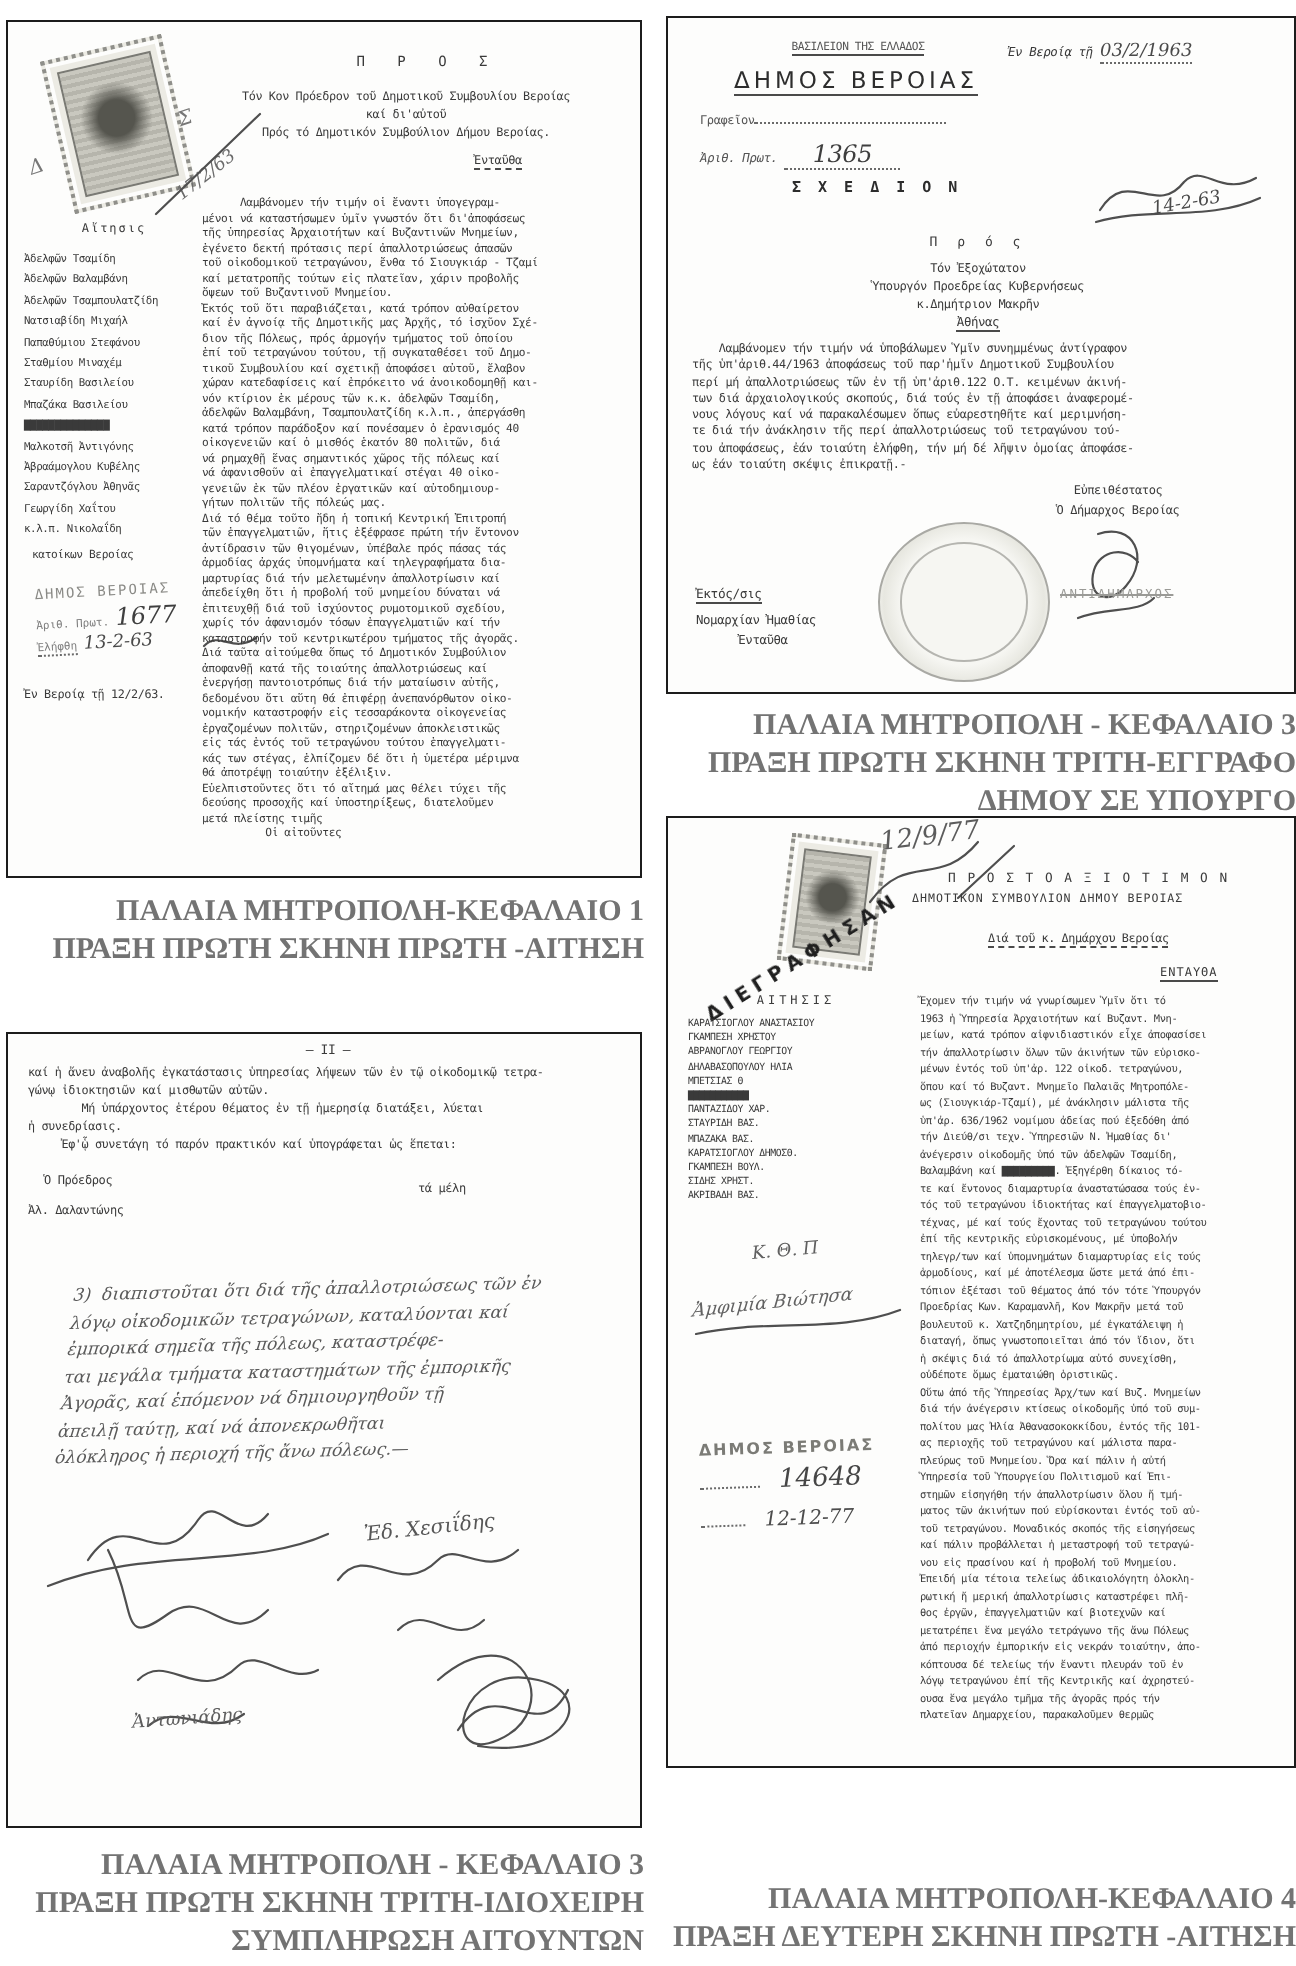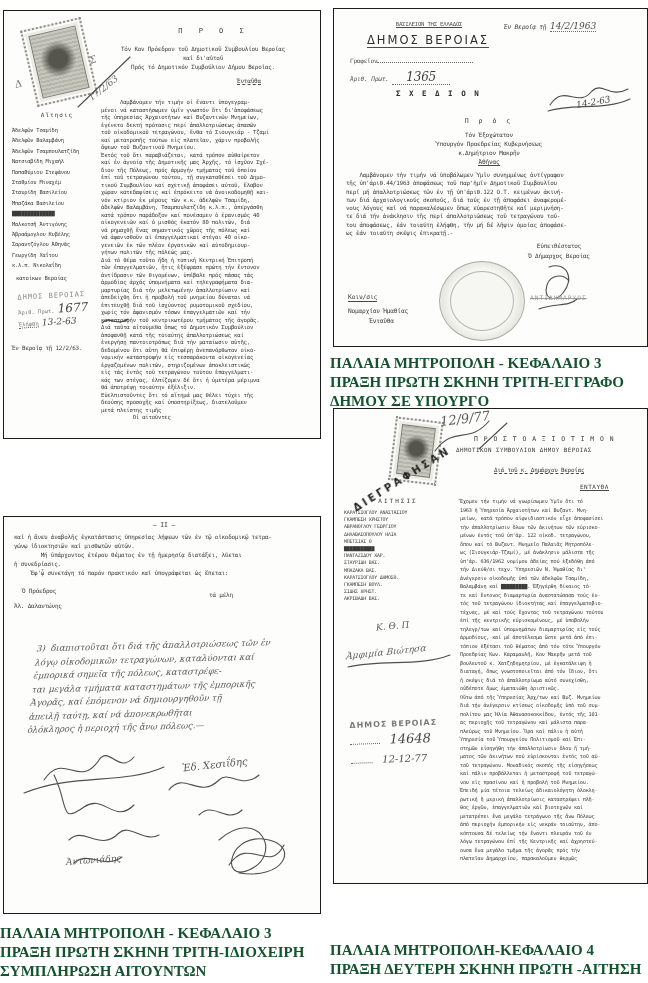--- a/index.html
+++ b/index.html
@@ -3,22 +3,22 @@
 <meta charset="utf-8">
 <style>
   html,body{margin:0;padding:0;background:#fff;}
   .canvas{position:relative;width:648px;height:983px;background:#ffffff;overflow:hidden;
           font-family:"DejaVu Sans Mono", monospace;color:#3a3a3a;}
   .doc{position:absolute;background:#fdfdfc;border:1px solid #1c1c1c;overflow:hidden;}
   #doc1{left:3px;top:10px;width:316px;height:427px;}
   #doc2{left:333px;top:8px;width:313px;height:337px;}
   #doc3{left:3px;top:516px;width:316px;height:396px;}
   #doc4{left:333px;top:408px;width:313px;height:474px;}
-  .cap{position:absolute;text-align:left;font-family:"Liberation Serif","DejaVu Serif",serif;
-       font-weight:bold;font-size:15px;line-height:19px;color:#14532d;white-space:pre-line;}
+  .cap{position:absolute;text-align:right;font-family:"Liberation Serif","DejaVu Serif",serif;
+       font-weight:bold;font-size:15px;line-height:19px;color:#737373;white-space:pre-line;}
   #cap1{left:0;top:447px;width:322px;}
   #cap2{left:330px;top:354px;width:318px;}
   #cap3{left:0;top:924px;width:322px;}
   #cap4{left:330px;top:941px;width:318px;}
   .abs{position:absolute;}
   .lines{white-space:pre;}
   .mono{font-family:"DejaVu Sans Mono",monospace;letter-spacing:-0.2px;}
   .blur{filter:blur(0.25px);}
   .hand{font-family:"DejaVu Serif",serif;font-style:italic;color:#555;transform:skewX(-8deg);}
   .hand2{font-family:"DejaVu Serif",serif;font-style:italic;color:#4a4a4a;}
@@ -135,36 +135,38 @@
 νομικήν καταστροφήν εἰς τεσσαράκοντα οἰκογενείας
 ἐργαζομένων πολιτῶν, στηριζομένων ἀποκλειστικῶς
 εἰς τάς ἐντός τοῦ τετραγώνου τούτου ἐπαγγελματι-
 κάς των στέγας, ἐλπίζομεν δέ ὅτι ἡ ὑμετέρα μέριμνα
 θά ἀποτρέψῃ τοιαύτην ἐξέλιξιν.
 Εὐελπιστοῦντες ὅτι τό αἴτημά μας θέλει τύχει τῆς
 δεούσης προσοχῆς καί ὑποστηρίξεως, διατελοῦμεν
 μετά πλείστης τιμῆς
           Οἱ αἰτοῦντες</div>
   </section>
+  <div class="cap" id="cap1">ΠΑΛΑΙΑ ΜΗΤΡΟΠΟΛΗ-ΚΕΦΑΛΑΙΟ 1
+ΠΡΑΞΗ ΠΡΩΤΗ ΣΚΗΝΗ ΠΡΩΤΗ -ΑΙΤΗΣΗ</div>
 
   <section class="doc" id="doc2">
     <div class="abs mono blur ctr" style="left:20px;top:12px;width:150px;font-size:5.6px;color:#555;"><span class="u">ΒΑΣΙΛΕΙΟΝ ΤΗΣ ΕΛΛΑΔΟΣ</span></div>
     <div class="abs ctr" style="left:14px;top:24px;width:160px;font-family:'DejaVu Sans',sans-serif;font-size:11.5px;letter-spacing:2px;color:#2d2d2d;"><span class="u">ΔΗΜΟΣ ΒΕΡΟΙΑΣ</span></div>
     <div class="abs mono blur" style="left:16px;top:48px;font-size:6px;color:#555;">
       <span>Γραφεῖον</span><span class="udot" style="display:inline-block;width:96px;"></span>
     </div>
     <div class="abs mono blur" style="left:16px;top:61px;font-size:6.2px;color:#555;">
       <span style="font-style:italic;">Ἀριθ. Πρωτ.</span>
       <span class="hand2 udot" style="font-size:12px;color:#3e3e3e;padding:0 14px;">1365</span>
     </div>
     <div class="abs mono" style="left:30px;top:80px;font-size:7.5px;font-weight:bold;letter-spacing:2px;color:#2c2c2c;margin-left:32px;">Σ Χ Ε Δ Ι Ο Ν</div>
 
     <div class="abs" style="left:170px;top:12px;width:135px;font-size:6.2px;">
       <span class="mono blur" style="font-style:italic;">Ἐν Βεροίᾳ τῇ</span>
-      <span class="hand2 udot" style="font-size:9px;">14/2/1963</span>
+      <span class="hand2 udot" style="font-size:9px;">03/2/1963</span>
     </div>
     <svg class="sig" style="left:210px;top:72px;width:90px;height:34px;" viewBox="0 0 90 34">
       <path d="M6,24 C20,2 34,28 48,10 C58,0 66,18 84,8"></path>
       <path d="M4,30 C30,22 60,30 86,18"></path>
     </svg>
     <div class="abs hand2" style="left:242px;top:88px;font-size:9px;transform:rotate(-10deg);">14-2-63</div>
 
     <div class="abs mono blur ctr" style="left:80px;top:108px;width:150px;font-size:6.5px;letter-spacing:3px;">Π ρ ό ς</div>
     <div class="abs mono blur lines ctr" style="left:40px;top:121px;width:230px;font-size:6px;line-height:9px;">Τόν Ἐξοχώτατον
 Ὑπουργόν Προεδρείας Κυβερνήσεως
@@ -182,21 +184,21 @@
     <div class="abs mono blur lines ctr" style="left:150px;top:232px;width:150px;font-size:6px;line-height:9.5px;">Εὐπειθέστατος
 Ὁ Δήμαρχος Βεροίας</div>
 
     <div class="round-stamp" style="left:105px;top:252px;width:84px;height:78px;"></div>
     <svg class="sig" style="left:185px;top:250px;width:60px;height:55px;" viewBox="0 0 60 55">
       <path d="M30,8 C48,2 56,20 44,34 C36,44 24,40 28,26 C31,16 44,14 50,22"></path>
       <path d="M20,50 C35,44 50,48 58,40"></path>
     </svg>
     <div class="abs mono" style="left:196px;top:285px;font-size:6.2px;letter-spacing:1px;color:#9a9a96;text-decoration:line-through;">ΑΝΤΙΔΗΜΑΡΧΟΣ</div>
 
-    <div class="abs mono blur" style="left:14px;top:284px;font-size:6.4px;"><span class="u">Κοιν/σις</span></div>
+    <div class="abs mono blur" style="left:14px;top:284px;font-size:6.4px;"><span class="u">Ἐκτός/σις</span></div>
     <div class="abs mono blur lines" style="left:14px;top:297px;width:140px;font-size:6.2px;line-height:9.5px;">Νομαρχίαν Ἠμαθίας
       Ἐνταῦθα</div>
   </section>
   <div class="cap" id="cap2">ΠΑΛΑΙΑ ΜΗΤΡΟΠΟΛΗ - ΚΕΦΑΛΑΙΟ 3
 ΠΡΑΞΗ ΠΡΩΤΗ ΣΚΗΝΗ ΤΡΙΤΗ-ΕΓΓΡΑΦΟ
 ΔΗΜΟΥ ΣΕ ΥΠΟΥΡΓΟ</div>
 
   <section class="doc" id="doc3">
     <div class="abs mono blur ctr" style="left:100px;top:4px;width:120px;font-size:6.5px;text-align:center;">—  ΙΙ  —</div>
     <div class="abs mono blur lines" style="left:10px;top:16px;width:300px;font-size:5.9px;line-height:9px;">καί ἡ ἄνευ ἀναβολῆς ἐγκατάστασις ὑπηρεσίας λήψεων τῶν ἐν τῷ οἰκοδομικῷ τετρα-

